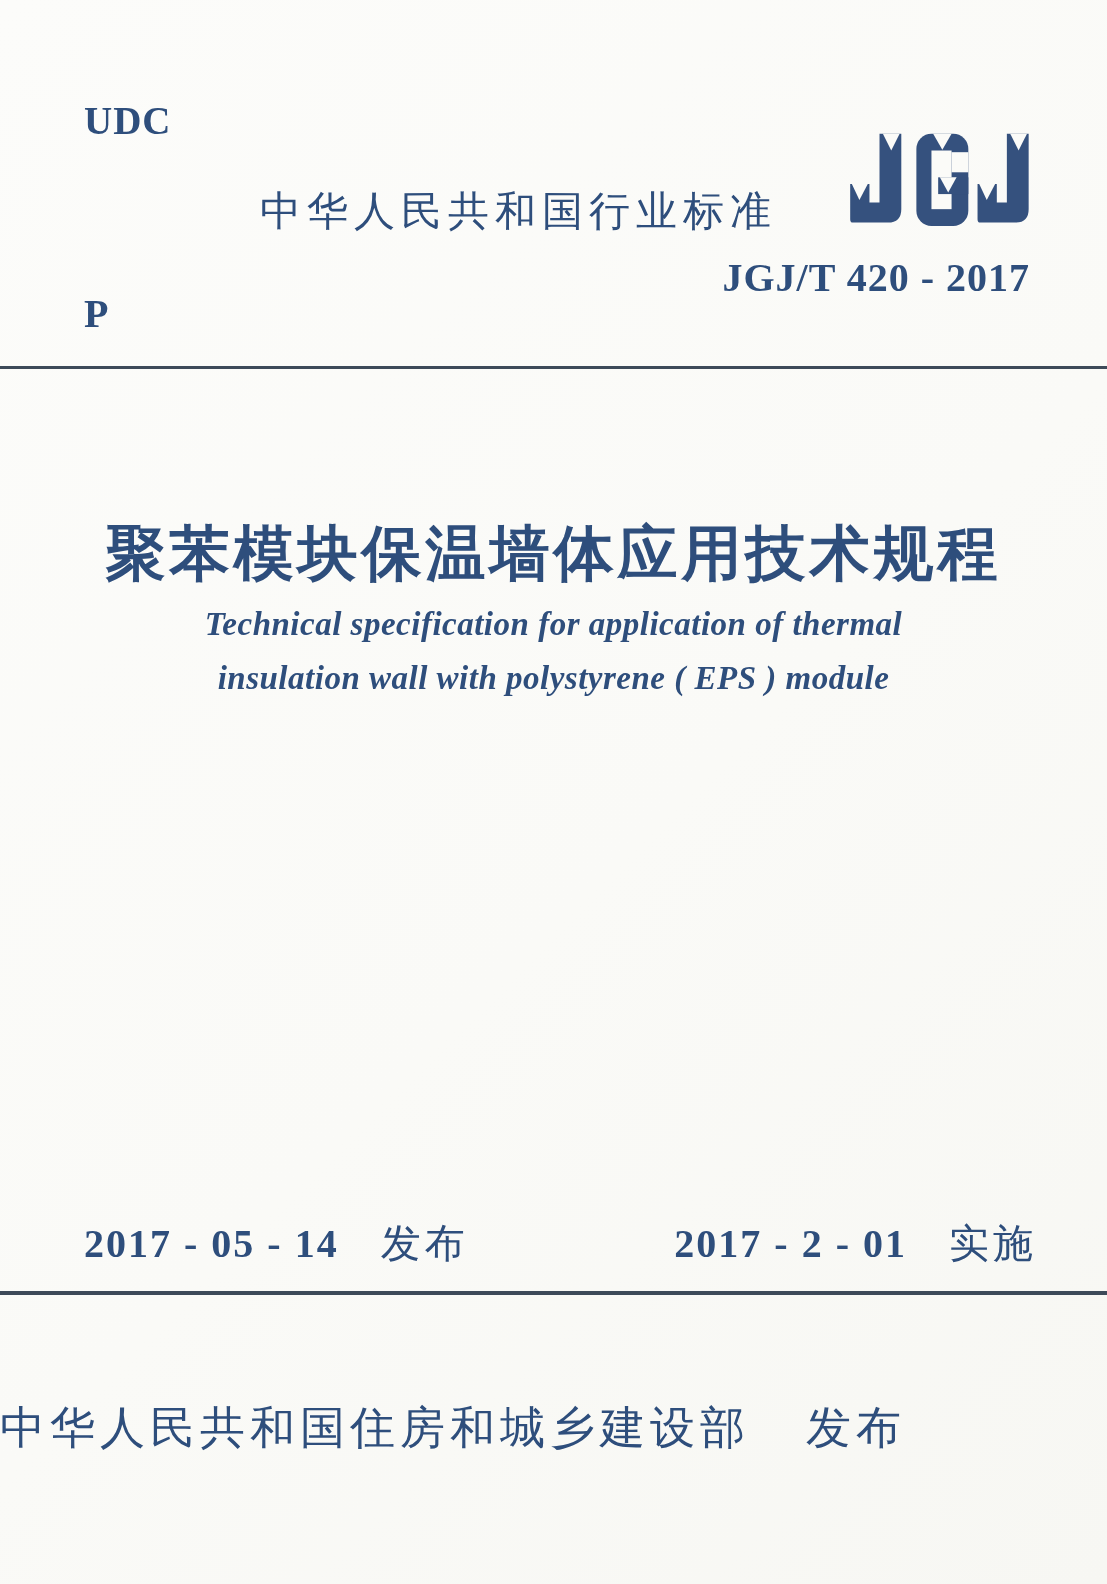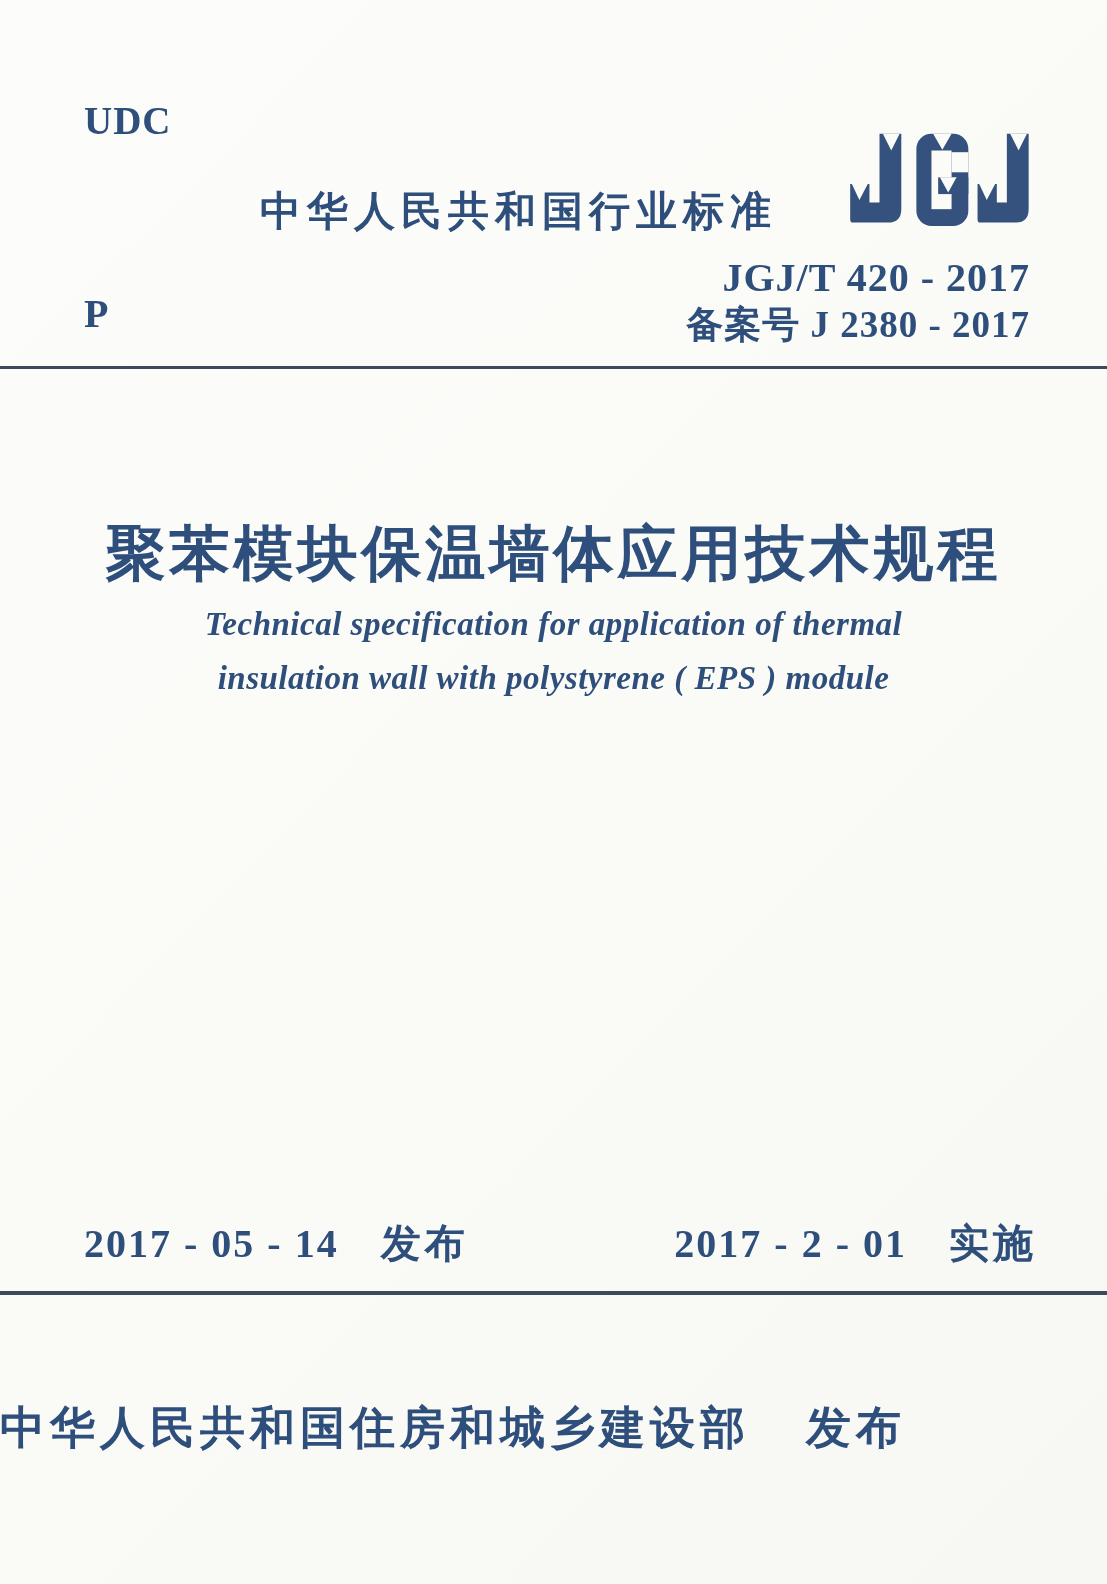--- a/index.html
+++ b/index.html
@@ -7,21 +7,21 @@
     position:relative;
     width:1107px;height:1584px;
     margin:0 auto;
     background:linear-gradient(135deg,#fcfcfa 0%,#fafaf7 55%,#f7f7f3 100%);
     overflow:hidden;
     font-family:"Liberation Serif","DejaVu Serif",serif;
     color:#2e4e7c;
   }
   .abs{position:absolute;}
   .serif-bold{font-family:"Liberation Serif","DejaVu Serif",serif;font-weight:bold;}
-  .hei{font-family:"Liberation Sans","DejaVu Sans",sans-serif;font-weight:bold;}
+  .hei{font-family:"Liberation Sans","DejaVu Sans",sans-serif;font-weight:normal;}
 
   .udc{left:84px;top:86px;font-size:39px;letter-spacing:1px;margin-top:12px;}
   .doc-class{left:84px;top:290px;font-size:40px;}
   .std-type{left:260px;top:184px;font-size:41px;letter-spacing:6px;}
 
   .logo{left:846px;top:126px;width:186px;height:106px;}
   .std-no{right:77px;top:254px;font-size:40px;letter-spacing:1px;text-align:center;}
   .record-no{right:77px;top:300px;font-size:37px;letter-spacing:1px;text-align:right;}
 
   .rule{left:0;right:0;background:#3d4a59;}
@@ -68,21 +68,20 @@
         <rect x="126" y="28" width="20" height="24" fill="#fbfbf8"></rect>
         <rect x="110" y="58" width="36" height="20" fill="#35517e"></rect>
         <polygon points="104,6 126,6 115,25" fill="#fbfbf8"></polygon>
         <polygon points="112,58 132,58 122,76" fill="#fbfbf8"></polygon>
       </g>
       <use href="#letterJ" transform="translate(152,0)"></use>
     </svg>
   </div>
 
   <div class="abs std-no serif-bold">JGJ/T 420 - 2017</div>
-  <div class="abs record-no serif-bold">备案号 J 2380 - 2017</div>
 
   <div class="abs doc-class serif-bold">P</div>
 
   <div class="abs rule rule-top"></div>
 
   <div class="abs title-zh">聚苯模块保温墙体应用技术规程</div>
   <div class="abs title-en l1">Technical specification for application of thermal</div>
   <div class="abs title-en l2">insulation wall with polystyrene ( EPS ) module</div>
 
   <div class="abs dates">

